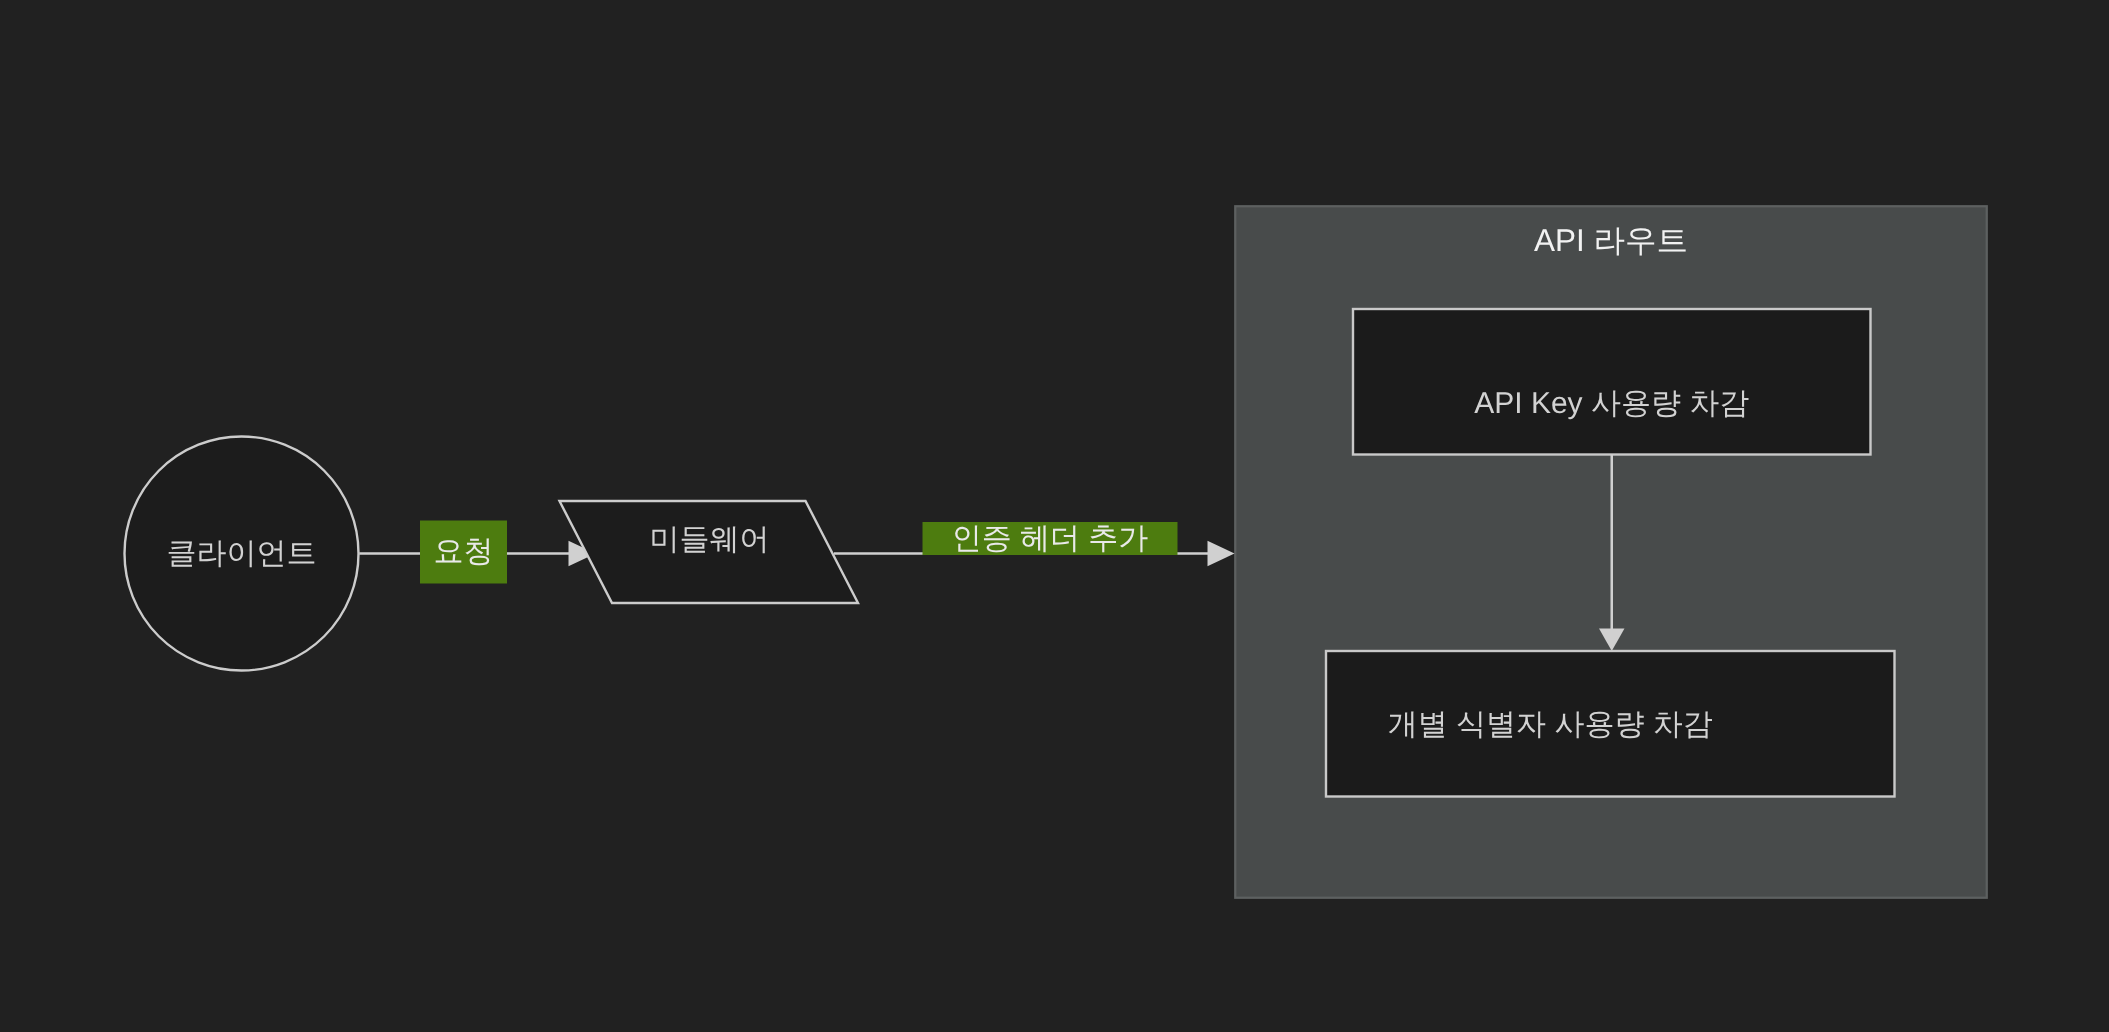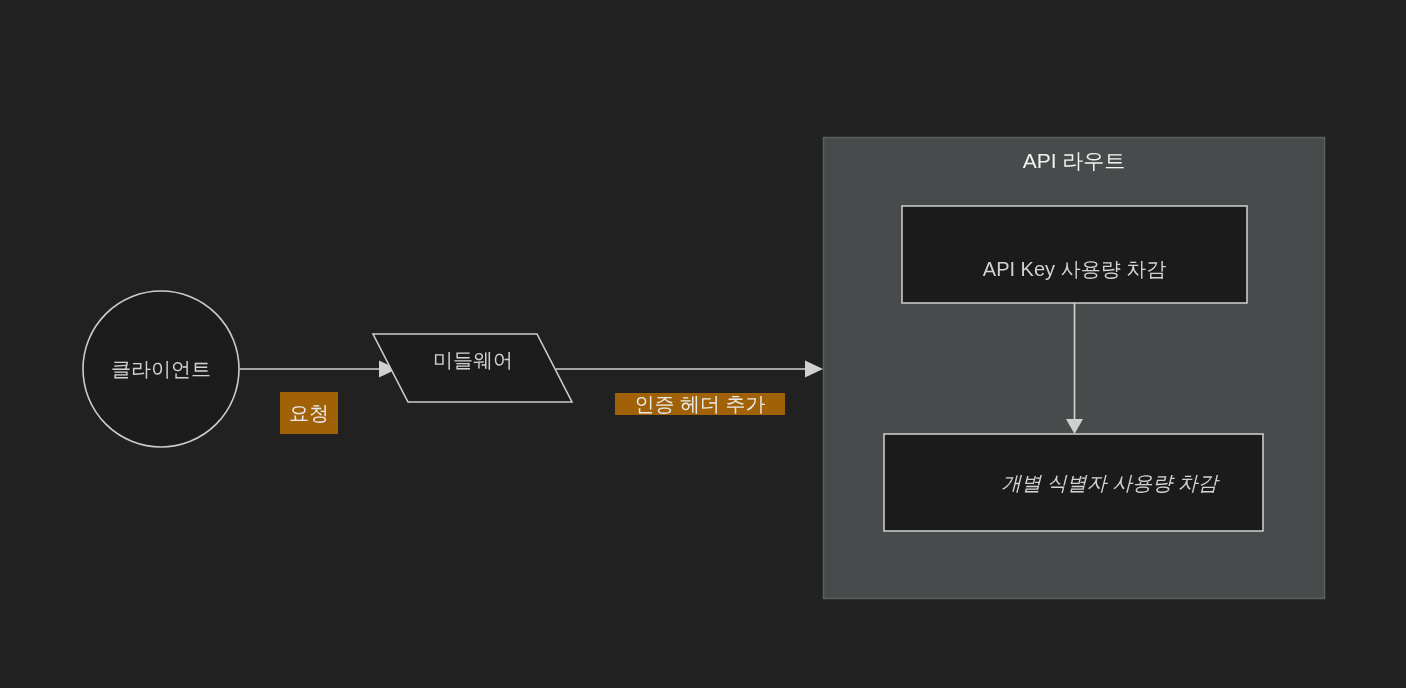--- a/index.html
+++ b/index.html
@@ -26,24 +26,23 @@
     align-items: center;
     justify-content: center;
     text-align: right;
     color: #d2d2d2;
     font-size: 20px;
     line-height: 1.2;
     white-space: nowrap;
     pointer-events: none;
   }
   .edge-label {
-    background: #a16207;
+    background: #4d7c0f;
     color: #e9e9e9;
     padding: 0 4px;
-    margin-top: 45px;
   }
   .cluster-title {
     color: #f2f2f2;
     font-size: 21px;
     font-weight: 500;
   }
 </style>
 </head>
 <body>
 
@@ -76,15 +75,15 @@
   <div class="label" style="left:83px; top:291px; width:156px; height:156px;">클라이언트</div>
 
   <div class="label edge-label" style="left:280px; top:347px; width:50px; height:42px;">요청</div>
 
   <div class="label" style="left:393px; top:334px; width:160px; height:52px;">미들웨어</div>
 
   <div class="label edge-label" style="left:615px; top:348px; width:162px; height:22px;">인증 헤더 추가</div>
 
   <div class="label" style="left:902px; top:206px; width:345px; height:126px;">API Key 사용량 차감</div>
 
-  <div class="label" style="left:920px; top:434px; width:379px; height:97px;font-style:italic;">개별 식별자 사용량 차감</div>
+  <div class="label" style="left:844px; top:434px; width:379px; height:97px;">개별 식별자 사용량 차감</div>
 
 </div>
 
 </body></html>

